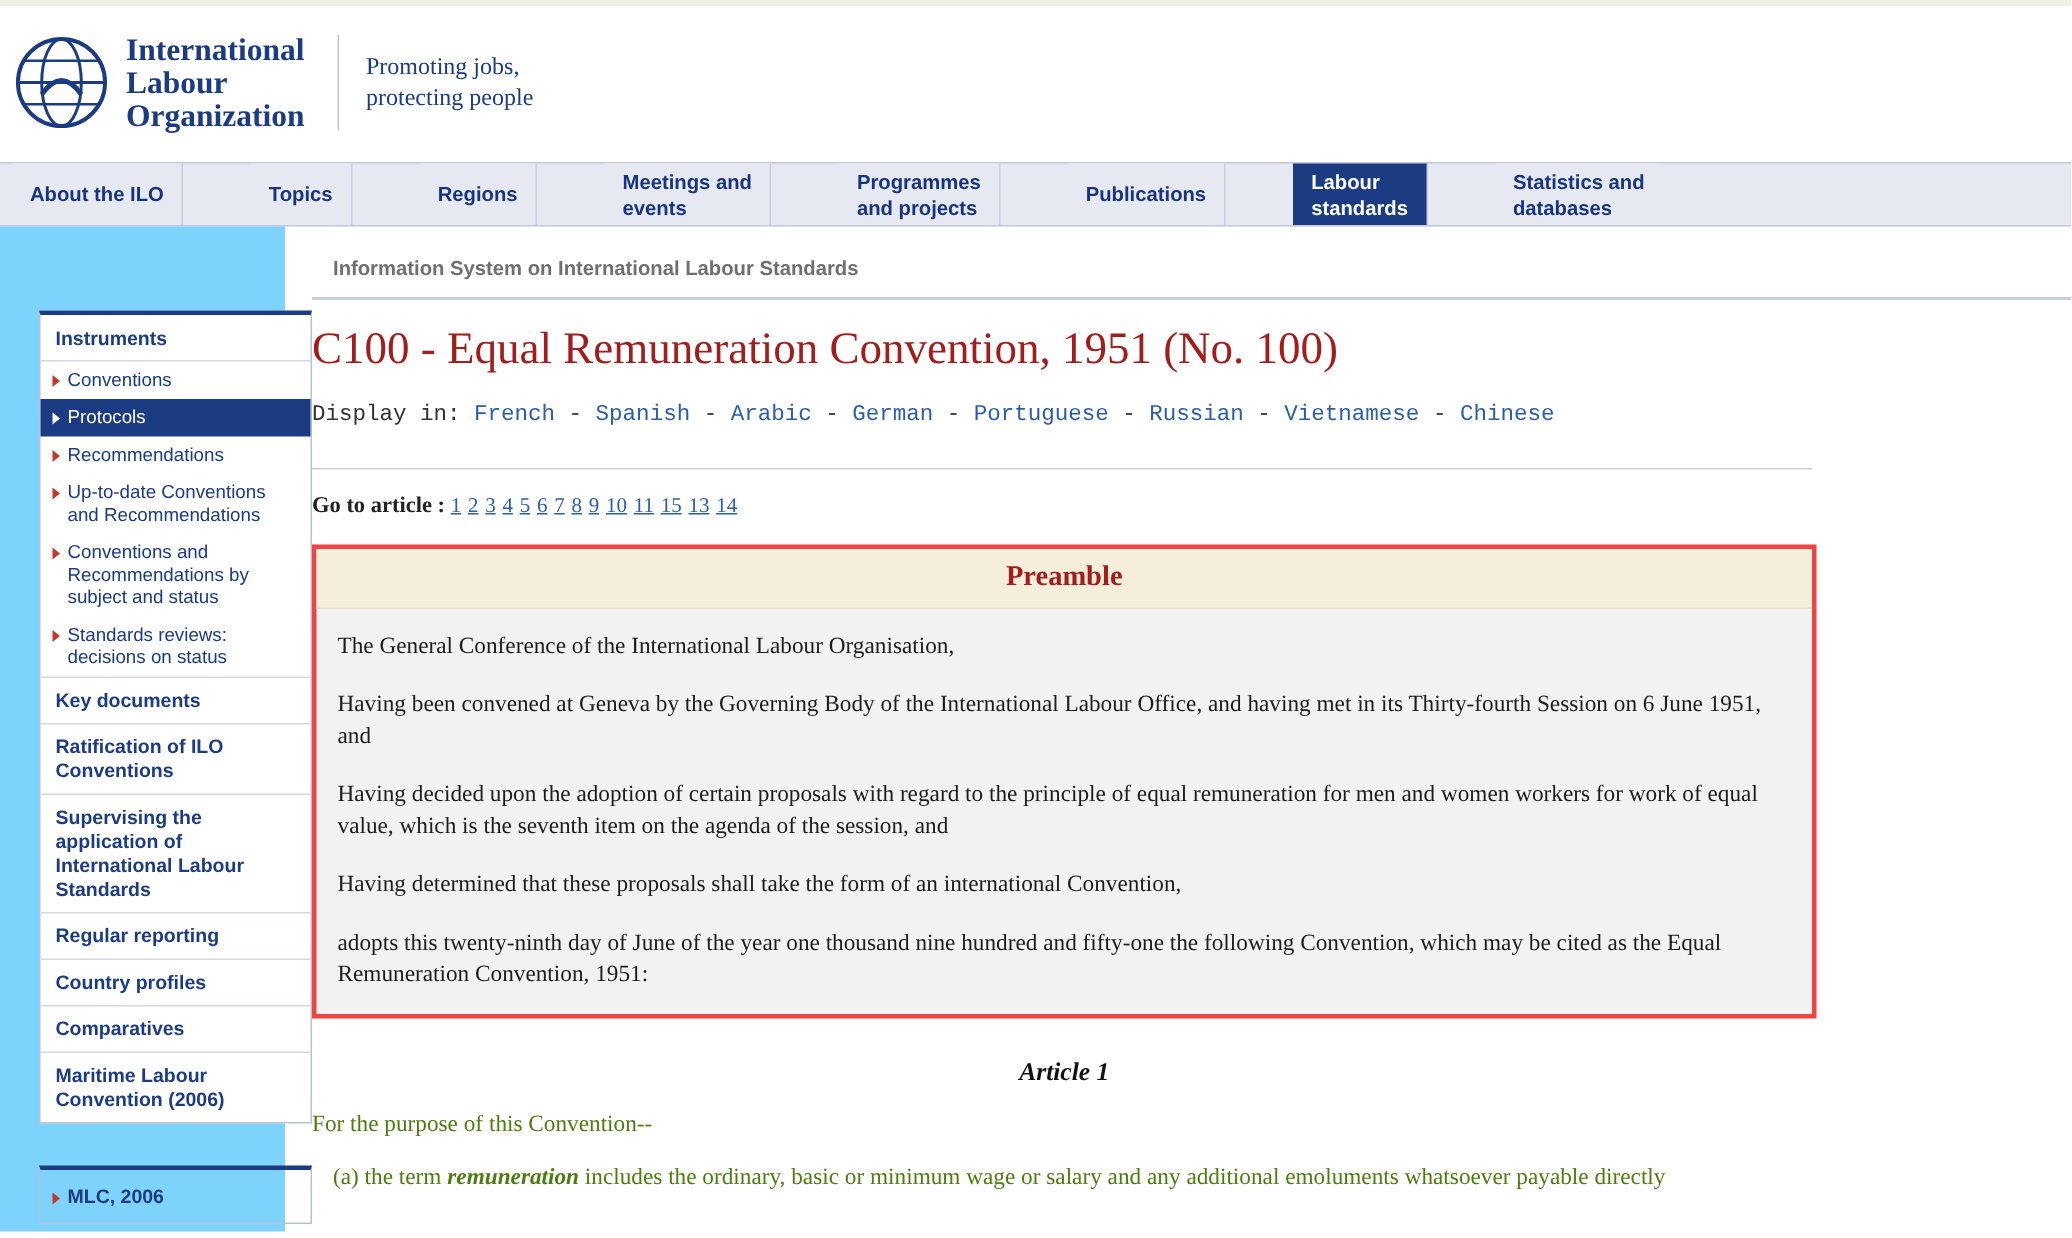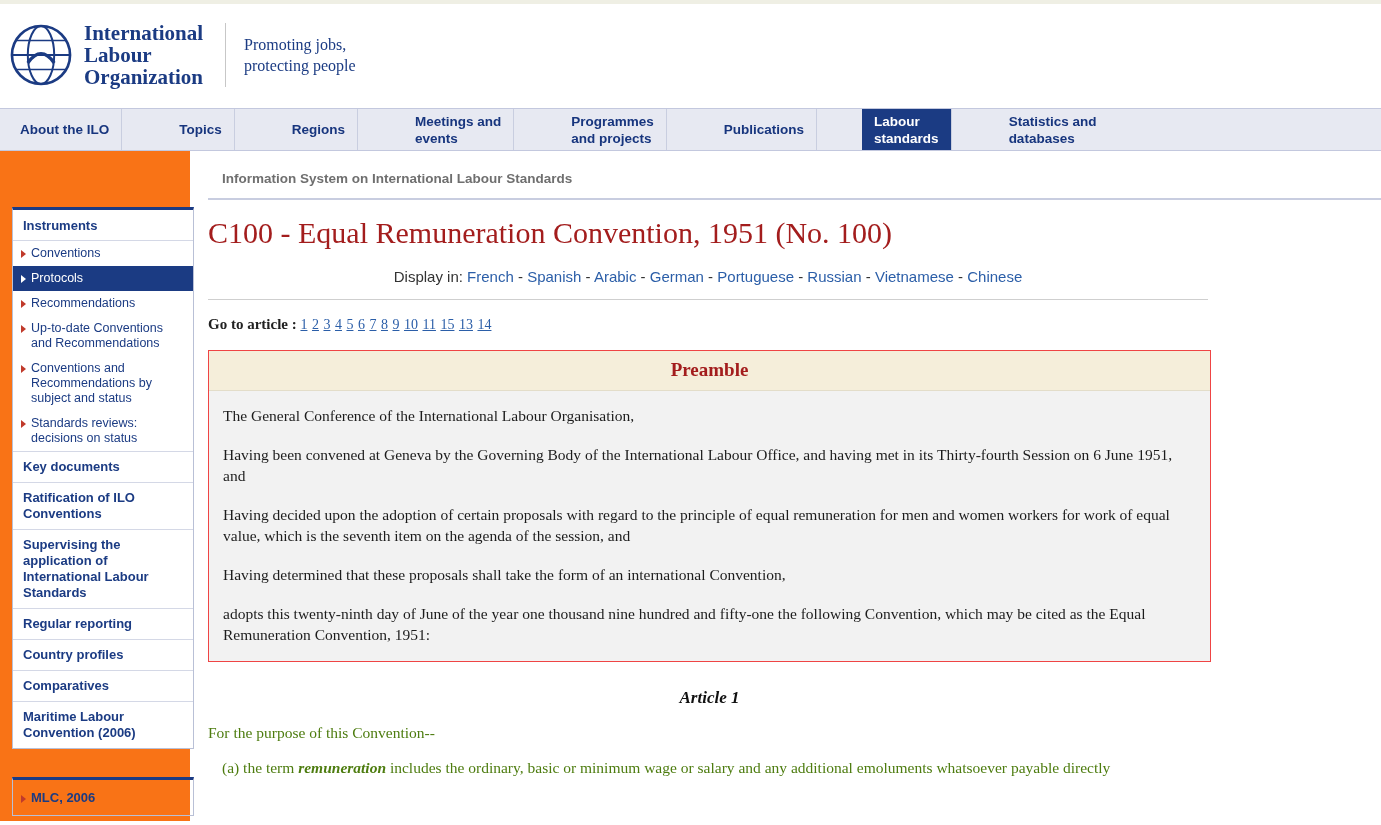--- a/index.html
+++ b/index.html
@@ -90,23 +90,23 @@
   .body-wrap {
     position: relative;
     display: flex;
     height: 670px;
   }
 
   
   .sidebar {
     width: 190px;
     min-width: 190px;
-    padding-left: 12px;
+    padding-left: 26px;
     padding-top: 56px;
-    background: #f97316;
+    background: #7dd3fc;
   }
   .side-box {
     border: 1px solid #b9c0d6;
     border-top: 3px solid #1b3b83;
     background: #ffffff;
     width: 182px;
   }
   .side-head {
     font-size: 13px;
     font-weight: bold;
@@ -196,27 +196,26 @@
     width: 1180px;
   }
   .doc-title {
     font-family: "Liberation Serif", serif;
     color: #a31d1d;
     font-size: 30px;
     font-weight: normal;
     margin: 16px 0 18px 0;
   }
   .display-in {
-    font-family: Liberation Sans, sans-serif;
+    font-family: Liberation Mono, monospace;
     font-size: 15px;
     color: #333333;
-    padding-bottom: 14px;
+    padding-bottom: 27px;
     border-bottom: 1px solid #cfcfcf;
     width: 1000px;
-    text-align: center;
   }
   .display-in a {
     color: #2b5ea8;
     text-decoration: none;
   }
   .goto {
     font-family: "Liberation Serif", serif;
     font-size: 15px;
     font-weight: bold;
     color: #222222;
@@ -226,21 +225,21 @@
     font-weight: normal;
     font-size: 14px;
   }
   .goto .nums a {
     color: #2b5ea8;
     margin-right: 1px;
   }
   .preamble-box {
     margin-top: 17px;
     width: 1003px;
-    border: 1px solid #ef4444;
+    border: 3px solid #ef4444;
     background: #f2f2f2;
   }
   .preamble-head {
     background: #f5eeda;
     text-align: center;
     font-family: "Liberation Serif", serif;
     font-weight: bold;
     font-size: 19px;
     color: #a31d1d;
     padding: 8px 0 9px 0;

